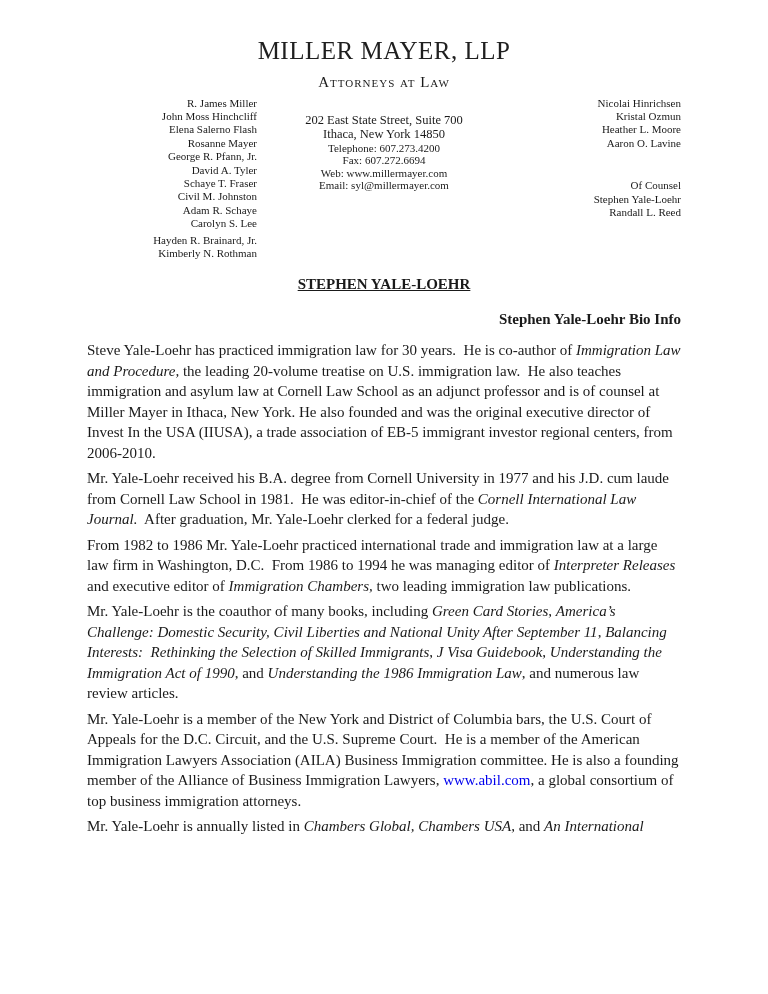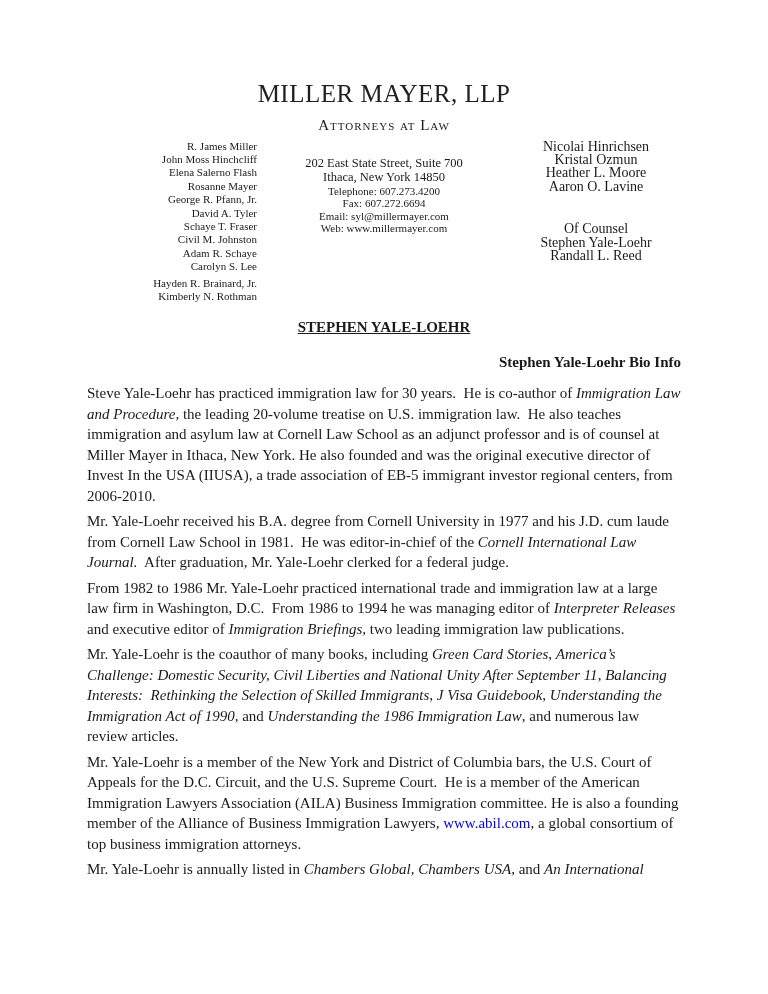--- a/index.html
+++ b/index.html
@@ -1,21 +1,21 @@
 <!DOCTYPE html>
 <html><head>
 <meta charset="utf-8">
 <style>
   html, body { margin: 0; padding: 0; background: #ffffff; }
   .page {
     position: relative;
     width: 768px;
     height: 994px;
     box-sizing: border-box;
-    padding: 80px 87px 0;
+    padding: 37px 87px 0;
     background: #ffffff;
     color: #1a1a1a;
     font-family: "Liberation Serif", "DejaVu Serif", serif;
     overflow: hidden;
   }
   .firm-name {
     text-align: center;
     font-size: 25px;
     line-height: 1.1;
     letter-spacing: 0.5px;
@@ -25,21 +25,21 @@
     text-align: center;
     font-variant: small-caps;
     font-size: 15px;
     line-height: 18px;
     letter-spacing: 1px;
     margin-top: 8px;
   }
   .header-grid { display: flex; margin-top: 6px; }
   .col-left  { width: 170px; font-size: 11px; line-height: 13.4px; text-align: right; }
   .col-center{ flex: 1; text-align: center; padding-top: 16px; }
-  .col-right { width: 170px; text-align: center; font-size: 14px; line-height: 13.4px; }
+  .col-right { width: 170px; text-align: right; font-size: 11px; line-height: 13.4px; }
   .attorney { white-space: nowrap; }
   .attorney.gap-before { margin-top: 3px; }
   .addr-lg { font-size: 12.5px; line-height: 14.6px; }
   .addr-sm { font-size: 11px; line-height: 12.6px; }
   .ofc-spacer { height: 29px; }
   .doc-title {
     margin-top: 14px;
     text-align: center;
     font-weight: bold;
     font-size: 15px;
@@ -84,22 +84,22 @@
         <div class="attorney">Carolyn S. Lee</div>
         <div class="attorney gap-before">Hayden R. Brainard, Jr.</div>
         <div class="attorney">Kimberly N. Rothman</div>
       </div>
 
     <div class="col-center">
       <div class="addr-lg">202 East State Street, Suite 700</div>
       <div class="addr-lg">Ithaca, New York 14850</div>
       <div class="addr-sm">Telephone: 607.273.4200</div>
       <div class="addr-sm">Fax: 607.272.6694</div>
+      <div class="addr-sm">Web: www.millermayer.com</div>
       <div class="addr-sm">Email: syl@millermayer.com</div>
-      <div class="addr-sm">Web: www.millermayer.com</div>
     </div>
 
     <div class="col-right">
       <div id="attorneys-right">
           <div class="attorney">Nicolai Hinrichsen</div>
           <div class="attorney">Kristal Ozmun</div>
           <div class="attorney">Heather L. Moore</div>
           <div class="attorney">Aaron O. Lavine</div>
         </div>
       <div class="ofc-spacer"></div>
@@ -110,19 +110,19 @@
         </div>
     </div>
   </div>
 
   <div class="doc-title">STEPHEN YALE-LOEHR</div>
   <div class="doc-subtitle">Stephen Yale-Loehr Bio Info</div>
 
   <div class="paragraphs" id="paragraphs">
       <p class="bio"><span>Steve Yale-Loehr has practiced immigration law for 30 years.  He is co-author of </span><i>Immigration Law and Procedure,</i><span> the leading 20-volume treatise on U.S. immigration law.  He also teaches immigration and asylum law at Cornell Law School as an adjunct professor and is of counsel at Miller Mayer in Ithaca, New York. He also founded and was the original executive director of Invest In the USA (IIUSA), a trade association of EB-5 immigrant investor regional centers, from 2006-2010.</span></p>
       <p class="bio"><span>Mr. Yale-Loehr received his B.A. degree from Cornell University in 1977 and his J.D. cum laude from Cornell Law School in 1981.  He was editor-in-chief of the </span><i>Cornell International Law Journal.</i><span>  After graduation, Mr. Yale-Loehr clerked for a federal judge.</span></p>
-      <p class="bio"><span>From 1982 to 1986 Mr. Yale-Loehr practiced international trade and immigration law at a large law firm in Washington, D.C.  From 1986 to 1994 he was managing editor of </span><i>Interpreter Releases</i><span> and executive editor of </span><i>Immigration Briefings,</i><span> two leading immigration law publications.</span></p>
+      <p class="bio"><span>From 1982 to 1986 Mr. Yale-Loehr practiced international trade and immigration law at a large law firm in Washington, D.C.  From 1986 to 1994 he was managing editor of </span><i>Interpreter Releases</i><span> and executive editor of </span><i>Immigration Chambers,</i><span> two leading immigration law publications.</span></p>
       <p class="bio"><span>Mr. Yale-Loehr is the coauthor of many books, including </span><i>Green Card Stories</i><span>, </span><i>America’s Challenge: Domestic Security, Civil Liberties and National Unity After September 11</i><span>, </span><i>Balancing Interests:  Rethinking the Selection of Skilled Immigrants</i><span>, </span><i>J Visa Guidebook</i><span>, </span><i>Understanding the Immigration Act of 1990</i><span>, and </span><i>Understanding the 1986 Immigration Law</i><span>, and numerous law review articles.</span></p>
       <p class="bio"><span>Mr. Yale-Loehr is a member of the New York and District of Columbia bars, the U.S. Court of Appeals for the D.C. Circuit, and the U.S. Supreme Court.  He is a member of the American Immigration Lawyers Association (AILA) Business Immigration committee. He is also a founding member of the Alliance of Business Immigration Lawyers, </span><a class="link" style="color: rgb(0, 0, 238);">www.abil.com</a><span>, a global consortium of top business immigration attorneys.</span></p>
       <p class="bio"><span>Mr. Yale-Loehr is annually listed in </span><i>Chambers Global, Chambers USA</i><span>, and </span><i>An International</i></p>
     </div>
 
 </div>
 
 </body></html>

